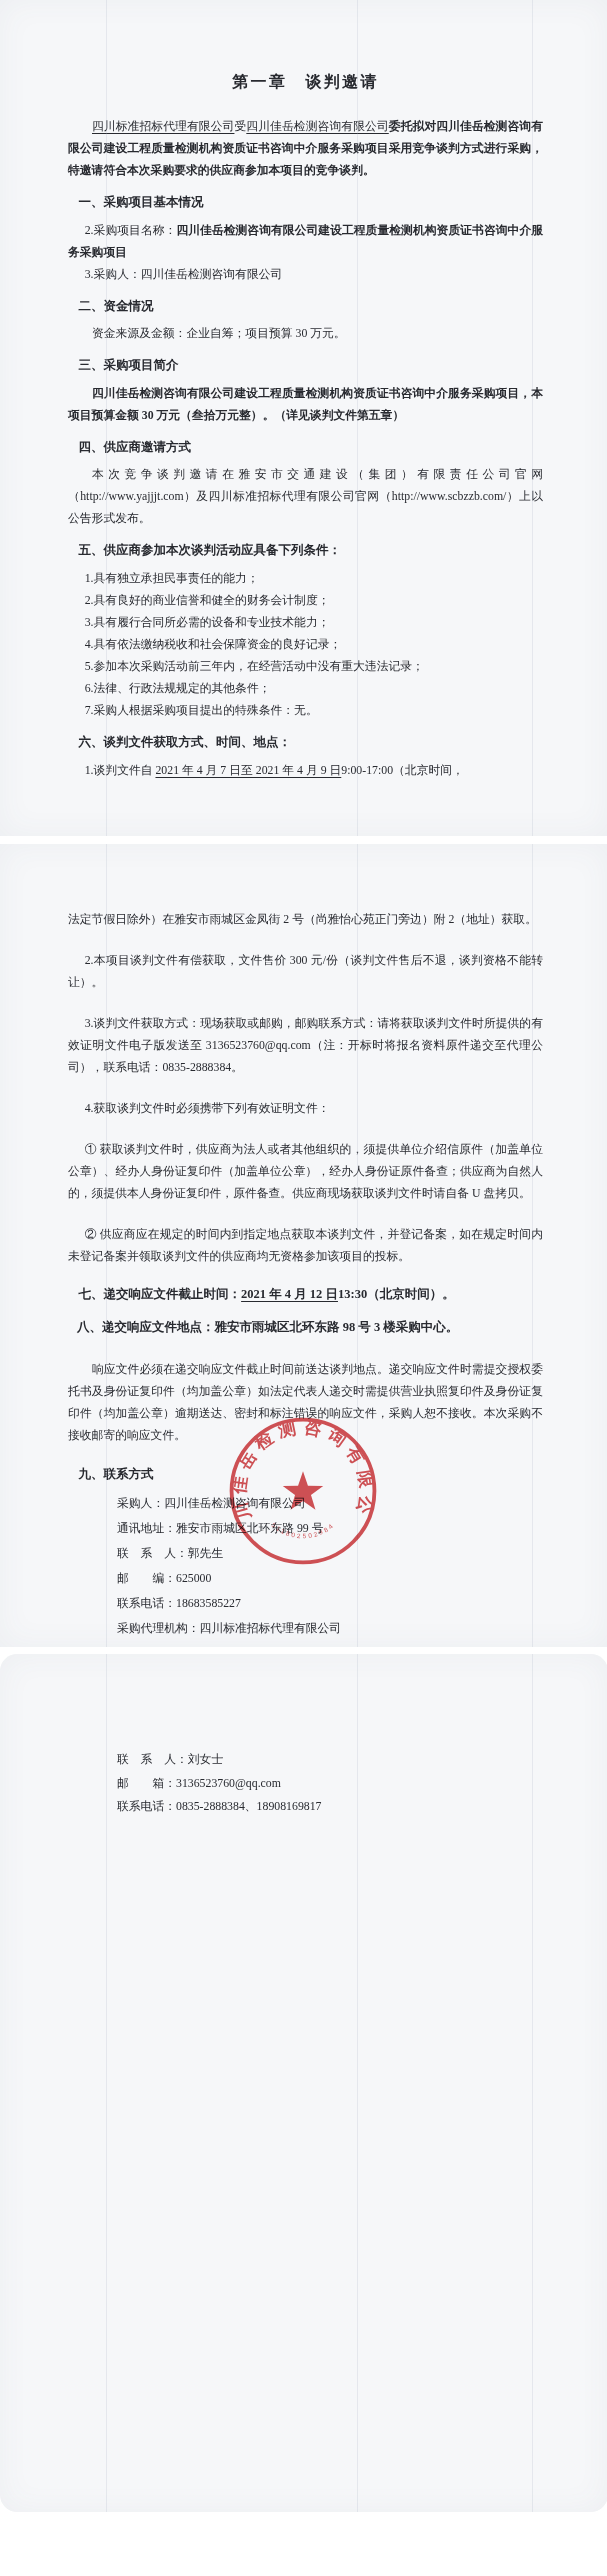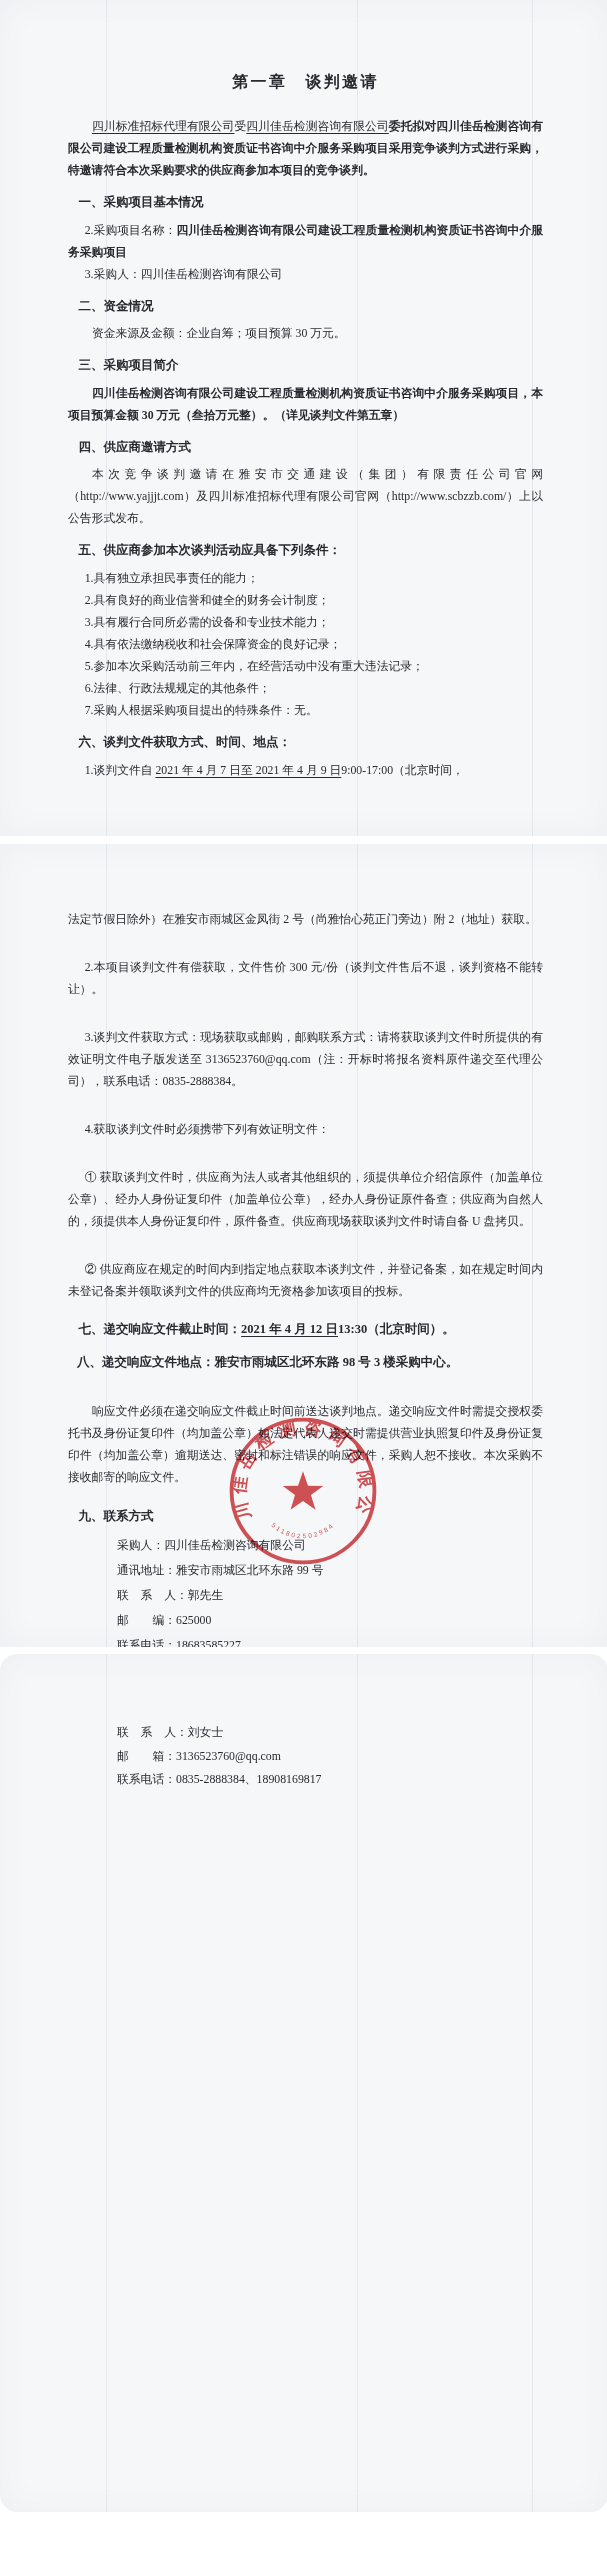--- a/index.html
+++ b/index.html
@@ -13,21 +13,21 @@
     box-sizing:border-box;
     width:608px;
     background:#f6f7f9;
     position:relative;
     overflow:hidden;
     box-shadow:inset 0 0 32px rgba(80,90,110,.055);
   }
   .page + .page{margin-top:7.6px;}
   #page-1{height:836px;padding:70px 65px 0 68px;}
   #page-2{height:803px;padding:64px 65px 0 68px;}
-  #page-3{height:858px;padding:67px 65px 0 68px;border-radius:17px;}
+  #page-3{height:858px;padding:94px 65px 0 68px;border-radius:17px;}
 
   p{margin:0;line-height:22px;font-size:11.8px;text-align:justify;}
   .indent{text-indent:24px;}
   .item{text-indent:16.7px;}
   .noindent{text-indent:0;}
   .h{
     font-weight:bold;
     font-size:12.5px;
     padding-left:10.6px;
     margin:10px 0 4.6px;
@@ -38,21 +38,21 @@
     font-size:16px;
     font-weight:bold;
     text-align:center;
     letter-spacing:2.3px;
     margin:0 0 21px 0;
     line-height:24px;
     text-indent:0;
   }
   .b{font-weight:bold;}
   .ul{text-decoration:underline;text-underline-offset:3px;margin-top:42px;}
-  .gap{margin-top:26px;}
+  .gap{margin-top:19px;}
   .gap-lg{margin-top:16.7px;}
   .contact{margin-top:4.6px;}
   .contact p{line-height:25px;padding-left:49px;text-indent:0;text-align:left;}
   .contact3 p{line-height:23.5px;padding-left:49px;text-indent:0;text-align:left;}
 
   .fold{
     position:absolute;top:0;bottom:0;width:0.8px;
     background:rgba(168,176,196,.22);
     pointer-events:none;
   }

